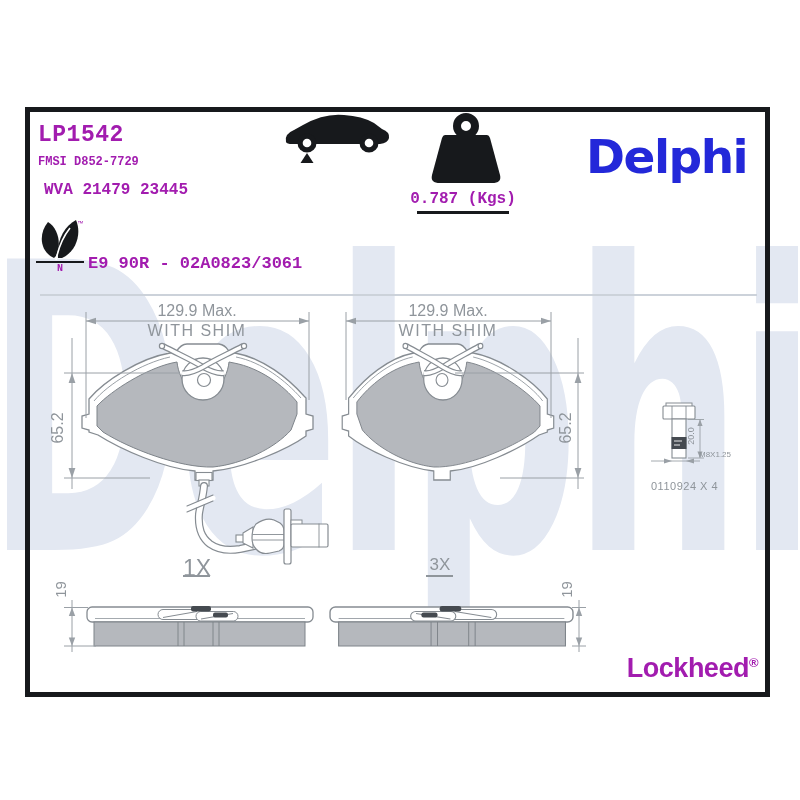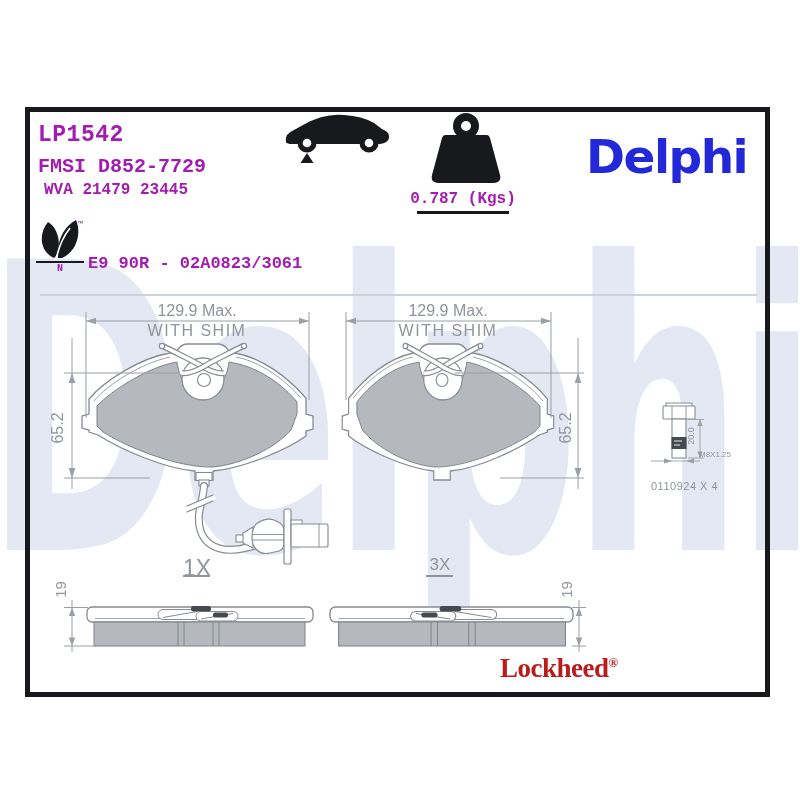--- a/index.html
+++ b/index.html
@@ -17,38 +17,38 @@
   .divider{position:absolute;left:40px;top:294px;width:717px;height:2px;background:#ccd2da;z-index:3;}
   svg.drawing{position:absolute;left:0;top:0;z-index:3;}
   
   .txt{position:absolute;z-index:4;color:#a21caf;font-family:Liberation Mono, monospace;}
   .b{font-weight:700;}
   .dim{position:absolute;z-index:4;color:#8f959b;font-family:"Liberation Sans",sans-serif;}
   .ctr{text-align:center;}
   .rot{transform:rotate(-90deg);transform-origin:center center;}
   .logo{position:absolute;left:586px;top:129px;z-index:4;color:#2328d9;
         font-family:"DejaVu Sans",sans-serif;font-weight:800;font-size:47px;letter-spacing:-1.5px;}
-  .lockheed{position:absolute;left:500px;top:653px;width:258px;z-index:4;text-align:left;
-            color:#b91c1c;font-family:Liberation Serif, serif;font-weight:700;font-size:27px;letter-spacing:-.5px;}
+  .lockheed{position:absolute;left:500px;top:653px;width:258px;z-index:4;text-align:right;
+            color:#a21caf;font-family:Liberation Sans, sans-serif;font-weight:700;font-size:27px;letter-spacing:-.5px;}
   .lockheed sup{font-size:13px;line-height:0;}
   .uline{position:absolute;z-index:4;background:#17191c;}
   .dimline{position:absolute;z-index:4;background:#8f959b;}
 </style>
 </head>
 <body>
 
 <div class="canvas">
 
   <div class="watermark">Delphi</div>
 
   <div class="frame"></div>
   <div class="divider"></div>
 
   <div class="txt b" style="left:38px;top:122px;font-size:23px;letter-spacing:.5px;">LP1542</div>
-  <div class="txt b" style="left:38px;top:155px;font-size:20px;">FMSI D852-7729</div>
+  <div class="txt b" style="left:38px;top:155px;font-size:12px;">FMSI D852-7729</div>
   <div class="txt b" style="left:38px;top:181px;font-size:16px;margin-left:6px;">WVA 21479 23445</div>
   <div class="txt b" style="left:88px;top:254px;font-size:17px;text-align:center;">E9 90R - 02A0823/3061</div>
 
   <svg class="abs" style="left:282px;top:110px;z-index:4;" width="112" height="56" viewBox="0 0 112 56">
     <path d="M4,32 Q2,24 12,20 L21,15 Q42,3 62,5 Q80,6 92,13 L100,19 Q108,22 107,28 Q106,33 98,34 L10,34 Q5,34 4,32 Z" fill="#17191c"></path>
     <circle cx="25" cy="33" r="9.5" fill="#17191c"></circle>
       <circle cx="25" cy="33" r="4.3" fill="#ffffff"></circle>
     <circle cx="87" cy="33" r="9.5" fill="#17191c"></circle>
       <circle cx="87" cy="33" r="4.3" fill="#ffffff"></circle>
     <polygon points="25,43 18.5,53 31.5,53" fill="#17191c"></polygon>

